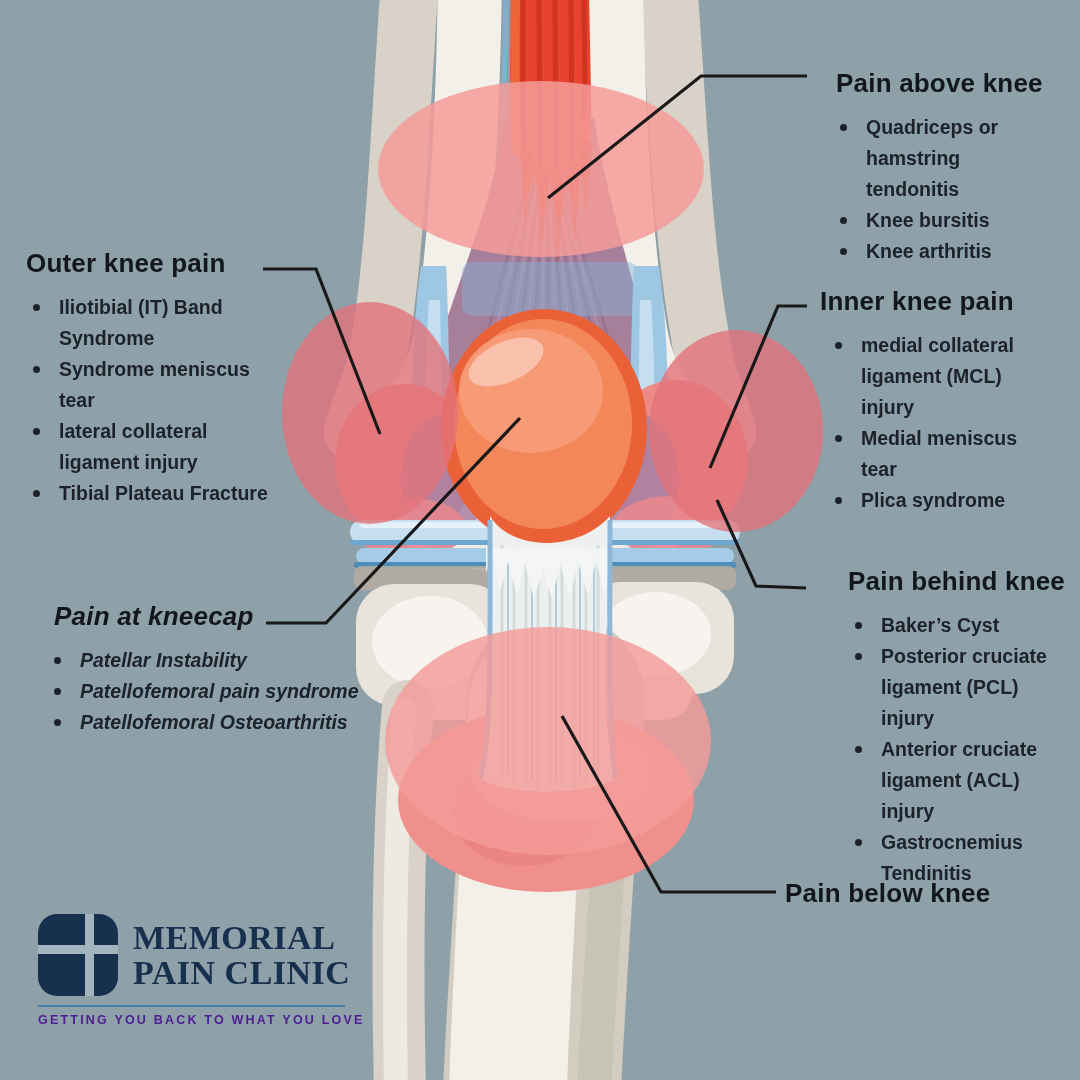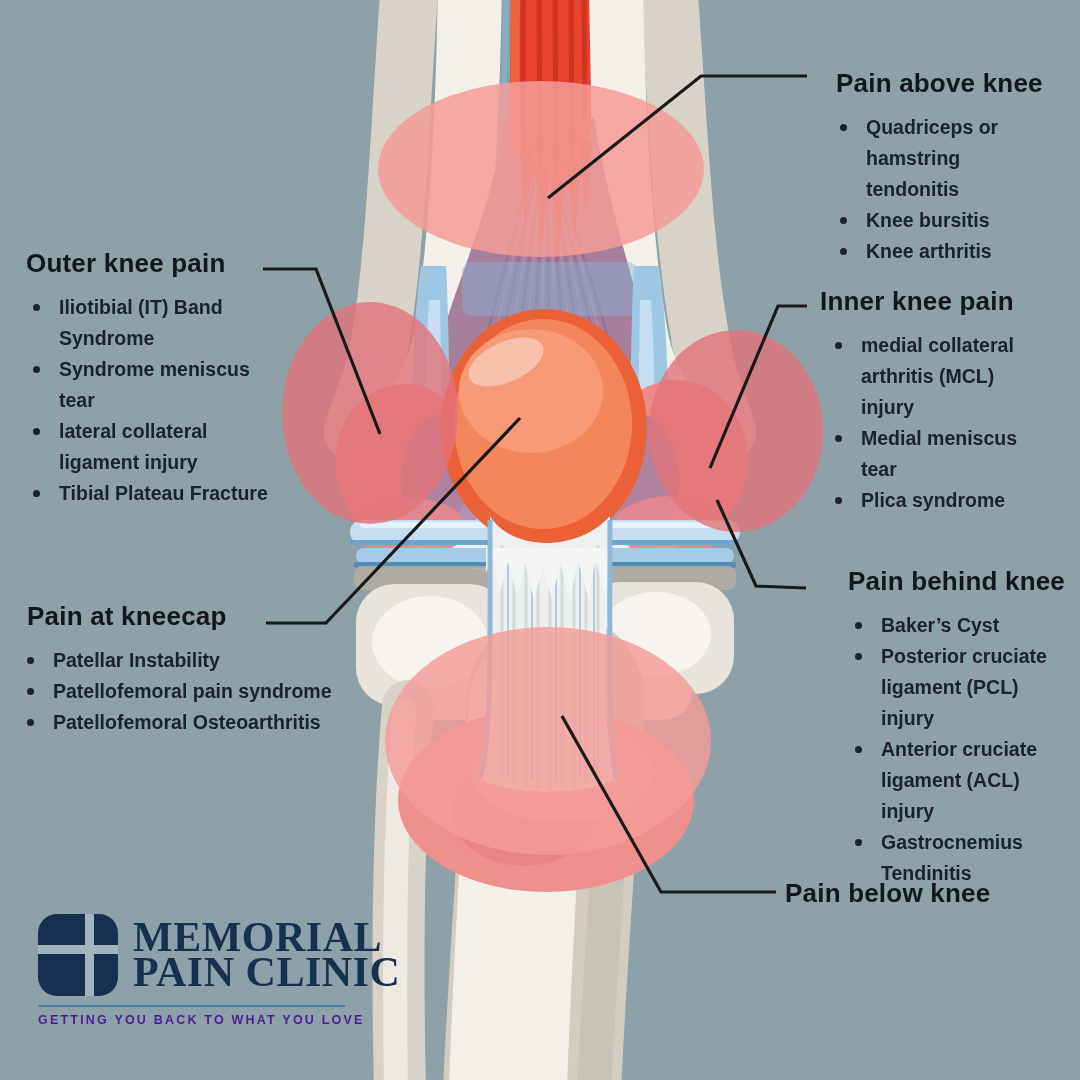--- a/index.html
+++ b/index.html
@@ -18,37 +18,37 @@
     display:flex;gap:19px;align-items:flex-start;
     font-size:19.5px;font-weight:700;color:#1c212b;line-height:31px;
   }
   .dot{flex:none;width:7px;height:7px;border-radius:50%;background:#1c212b;margin-top:12px;}
   #sec-above{left:836px;top:56px;width:212px;margin-top:12px;}
   #sec-above ul{margin-left:4px;}
   #sec-outer{left:26px;top:248px;width:248px;}
   #sec-outer ul{margin-left:7px;}
   #sec-inner{left:820px;top:286px;width:228px;}
   #sec-inner ul{margin-left:15px;}
-  #sec-kneecap{left:27px;top:601px;width:318px;}
+  #sec-kneecap{left:54px;top:601px;width:318px;font-style:italic;}
   #sec-behind{left:848px;top:566px;width:222px;}
   #sec-behind ul{margin-left:7px;}
   #sec-below{left:785px;top:878px;width:292px;}
   #sec-below ul{margin-left:3px;}
 
   .logo{position:absolute;left:38px;top:914px;width:330px;}
   .logo-row{display:flex;align-items:center;gap:15px;}
   .logo-icon{
     flex:none;position:relative;width:80px;height:82px;background:#16304e;
     border-radius:19px;overflow:hidden;
   }
   .logo-icon .hbar{position:absolute;left:0;right:0;top:31px;height:9px;background:#a4b4bf;}
   .logo-icon .vbar{position:absolute;top:0;bottom:0;left:47px;width:9px;background:#a4b4bf;}
   .logo-name{
     font-family:"Liberation Serif", serif;font-weight:700;color:#16304e;
-    font-size:42px;line-height:35px;letter-spacing:.5px;white-space:nowrap;
+    font-size:34px;line-height:35px;letter-spacing:.5px;white-space:nowrap;
   }
   .logo-rule{width:307px;height:2px;background:#4b7ca3;margin-top:9px;}
   .logo-tagline{
     margin-top:6px;color:#4c1d95;font-size:12.5px;font-weight:700;
     letter-spacing:2.2px;white-space:nowrap;
   }
 </style>
 </head>
 <body>
 
@@ -239,21 +239,21 @@
           <span>Tibial Plateau Fracture</span>
         </li>
     </ul>
   </section>
 
   <section class="callout" id="sec-inner">
     <h2>Inner knee pain</h2>
     <ul>
       <li>
           <span class="dot"></span>
-          <span>medial collateral arthritis (MCL) injury</span>
+          <span>medial collateral ligament (MCL) injury</span>
         </li>
       <li>
           <span class="dot"></span>
           <span>Medial meniscus tear</span>
         </li>
       <li>
           <span class="dot"></span>
           <span>Plica syndrome</span>
         </li>
     </ul>

